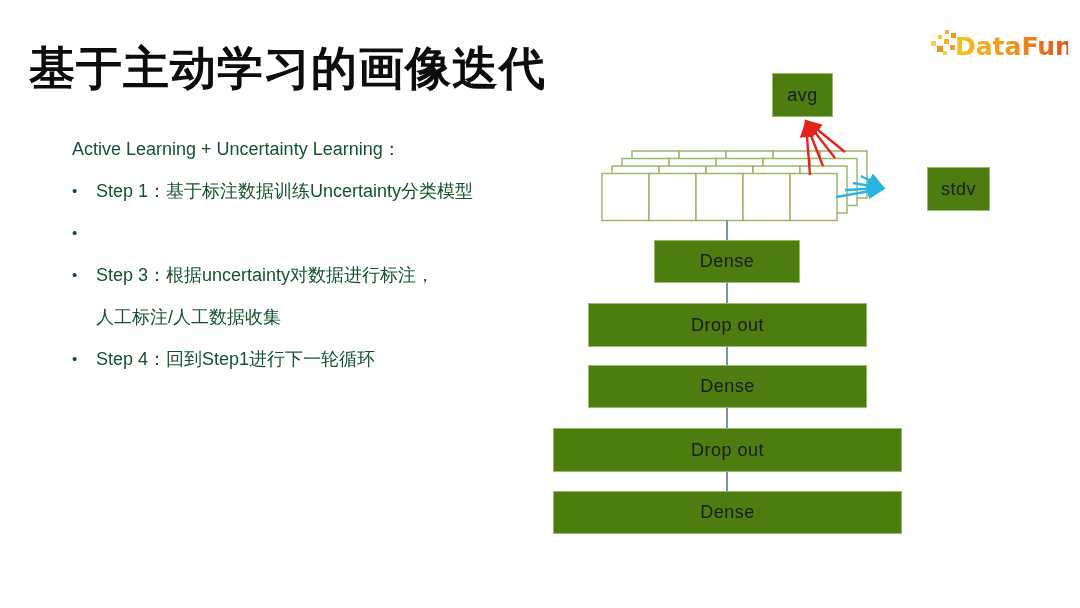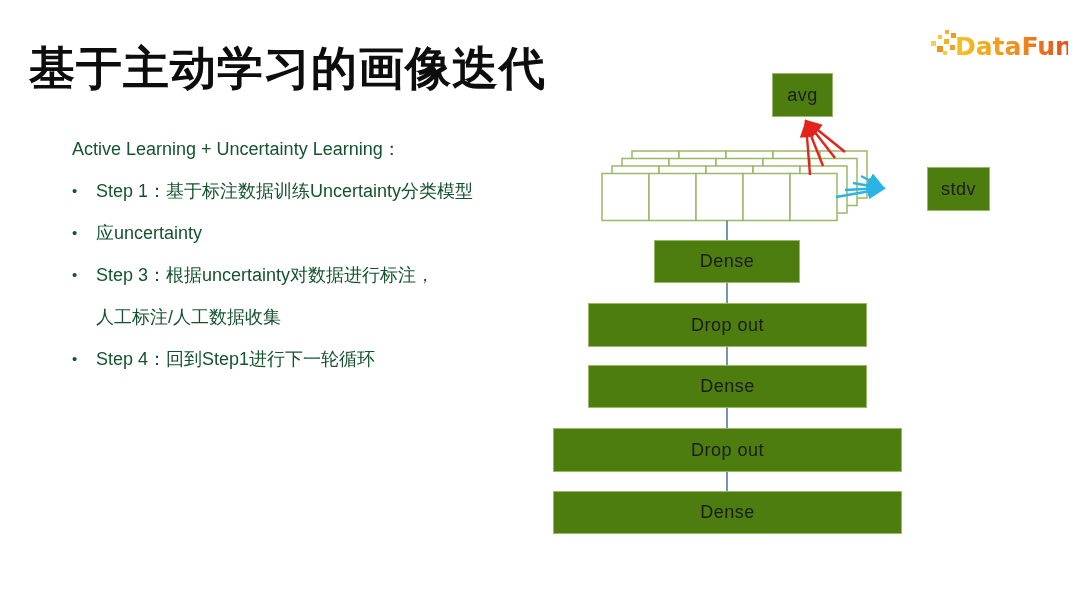--- a/index.html
+++ b/index.html
@@ -93,21 +93,20 @@
   <ul class="bullet-list">
     <li class="bullet-item">
       <span class="bullet-dot">•</span>
       <div class="bullet-lines">
         <div class="bullet-line">Step 1：基于标注数据训练Uncertainty分类模型</div>
       </div>
     </li>
     <li class="bullet-item">
       <span class="bullet-dot">•</span>
       <div class="bullet-lines">
-        <div class="bullet-line">应uncertainty</div>
       </div>
     </li>
     <li class="bullet-item">
       <span class="bullet-dot">•</span>
       <div class="bullet-lines">
         <div class="bullet-line">Step 3：根据uncertainty对数据进行标注，</div>
         <div class="bullet-line">人工标注/人工数据收集</div>
       </div>
     </li>
     <li class="bullet-item">

